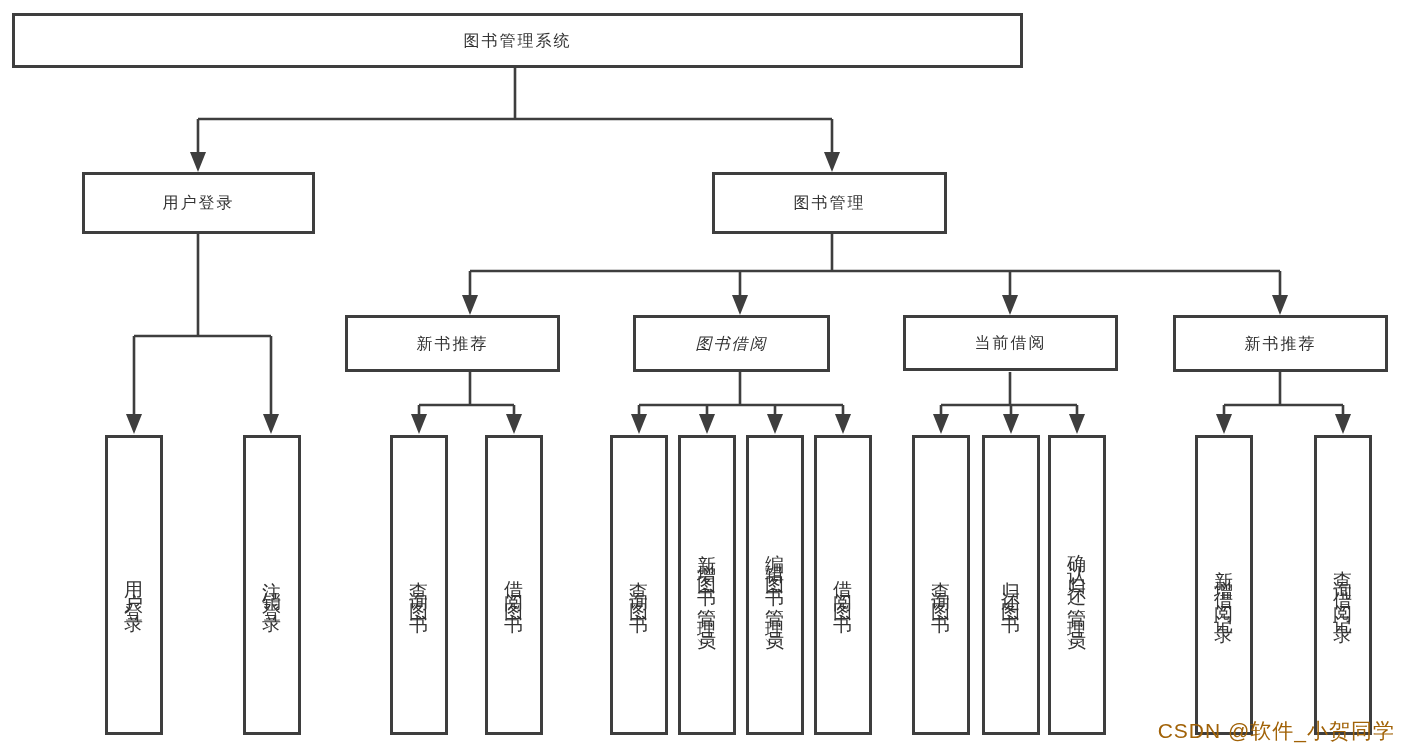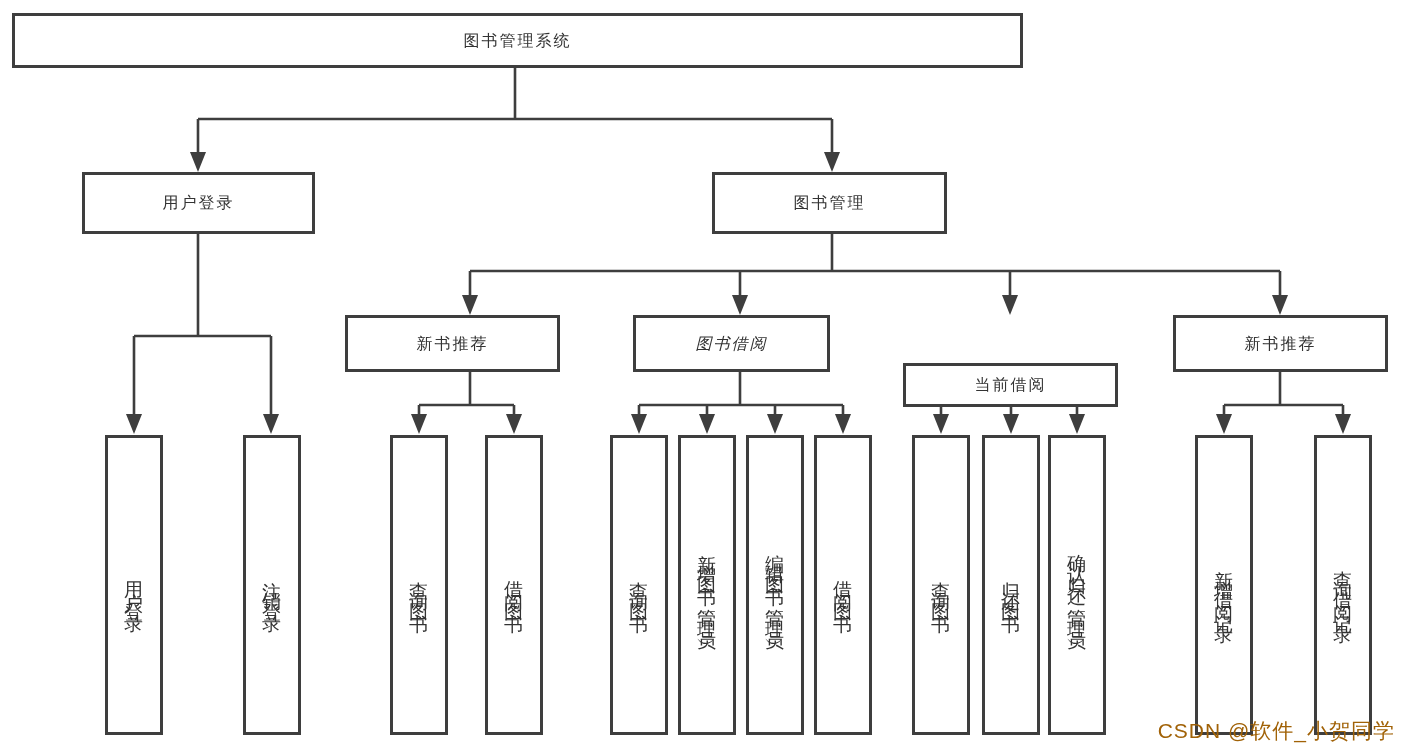--- a/index.html
+++ b/index.html
@@ -89,21 +89,21 @@
     </g>
   </svg>
 
   <div class="box" style="left:12px; top:13px; width:1011px; height:55px;">图书管理系统</div>
 
   <div class="box" style="left:82px; top:172px; width:233px; height:62px;">用户登录</div>
   <div class="box" style="left:712px; top:172px; width:235px; height:62px;">图书管理</div>
 
   <div class="box" style="left:345px; top:315px; width:215px; height:57px;">新书推荐</div>
   <div class="box" style="left:633px; top:315px; width:197px; height:57px;font-style:italic;">图书借阅</div>
-  <div class="box" style="left:903px; top:315px; width:215px; height:44px;margin-top:48px;">当前借阅</div>
+  <div class="box" style="left:903px; top:315px; width:215px; height:56px;">当前借阅</div>
   <div class="box" style="left:1173px; top:315px; width:215px; height:57px;">新书推荐</div>
 
   <div class="box v" style="left:105px; top:435px; width:58px; height:300px;">用户登录</div>
   <div class="box v" style="left:243px; top:435px; width:58px; height:300px;">注销登录</div>
 
   <div class="box v" style="left:390px; top:435px; width:58px; height:300px;">查询图书</div>
   <div class="box v" style="left:485px; top:435px; width:58px; height:300px;">借阅图书</div>
 
   <div class="box v" style="left:610px; top:435px; width:58px; height:300px;">查询图书</div>
   <div class="box v" style="left:678px; top:435px; width:58px; height:300px;">新增图书（管理员）</div>

